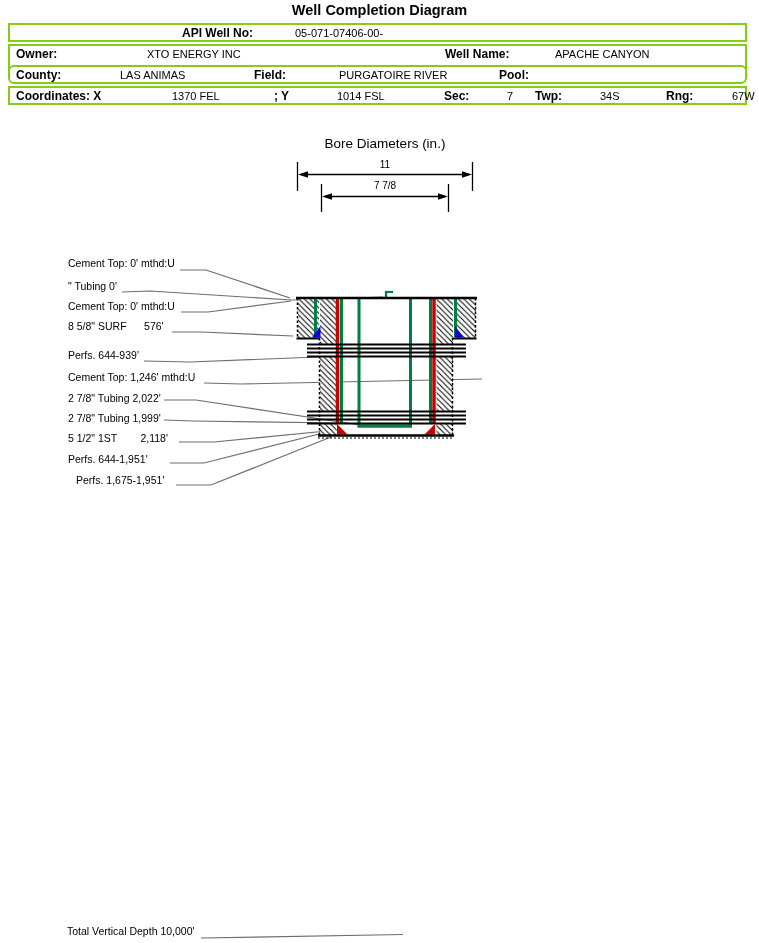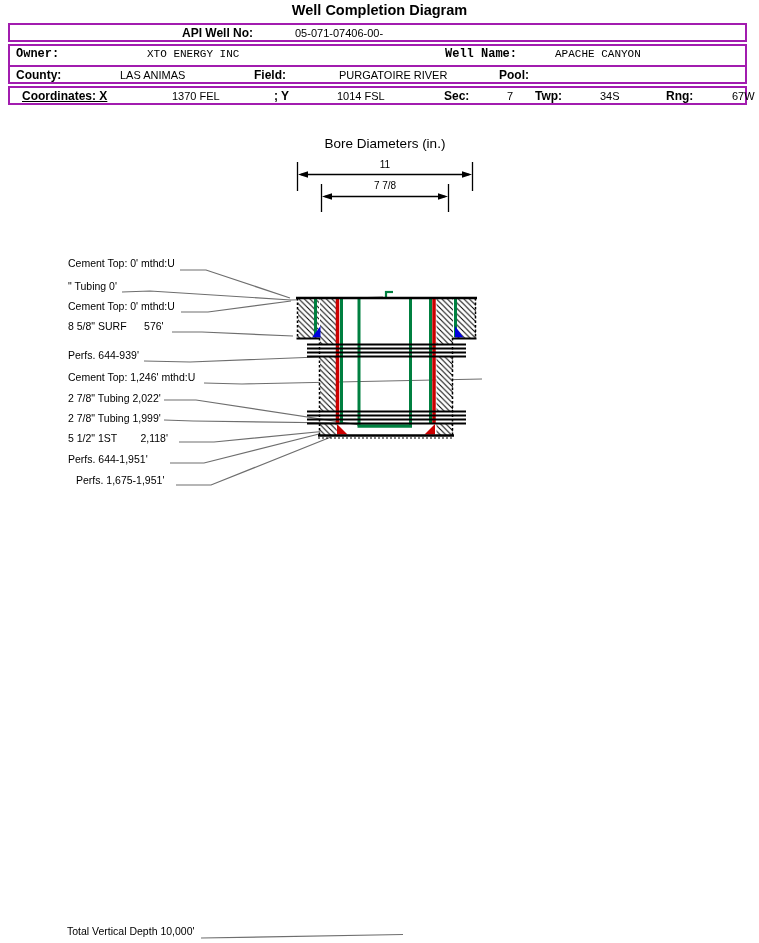--- a/index.html
+++ b/index.html
@@ -1,20 +1,20 @@
 <!DOCTYPE html>
 <html><head>
 <meta charset="utf-8">
 <style>
   html,body{margin:0;padding:0;background:#fff;}
   .page{position:relative;width:759px;height:943px;background:#fff;
         font-family:"Liberation Sans","DejaVu Sans",sans-serif;color:#000;overflow:hidden;}
   .abs{position:absolute;}
   .title{top:2px;left:0;width:759px;text-align:center;font-size:14.5px;font-weight:bold;}
-  .row{position:absolute;left:8px;width:739px;border:2px solid #a21caf;background:#fff;box-sizing:border-box;}
+  .row{position:absolute;left:8px;width:739px;border:2px solid #84cc16;background:#fff;box-sizing:border-box;}
   .b{position:absolute;font-size:12px;font-weight:bold;white-space:nowrap;}
   .v{position:absolute;font-size:11px;white-space:nowrap;}
   .note{top:107px;left:0;width:759px;text-align:center;font-size:9px;}
   .boretitle{top:136px;left:260px;width:250px;text-align:center;font-size:13.5px;}
   .borenum{font-size:10px;text-align:center;width:60px;}
   .ann{position:absolute;left:68px;font-size:10.5px;white-space:pre;text-align:center;}
   .footer{left:67px;top:925px;font-size:10.5px;white-space:nowrap;}
   svg{position:absolute;left:0;top:0;}
 </style>
 </head>
@@ -22,35 +22,35 @@
 
 <div class="page">
 
   <div class="abs title">Well Completion Diagram</div>
 
   <div>
     <div class="row" style="top:23px;height:19px;">
       <span class="b" style="left:172px;top:1px;">API Well No:</span>
       <span class="v" style="left:285px;top:2px;">05-071-07406-00-</span>
     </div>
-    <div class="row" style="top:44px;height:32px;font-family:Liberation Mono, monospace;">
+    <div class="row" style="top:44px;height:32px;">
       <span class="b" style="left:6px;top:1px;">Owner:</span>
       <span class="v" style="left:137px;top:2px;">XTO ENERGY INC</span>
       <span class="b" style="left:435px;top:1px;">Well Name:</span>
       <span class="v" style="left:545px;top:2px;">APACHE CANYON</span>
     </div>
-    <div class="row" style="top:65px;height:19px;">
+    <div class="row" style="top:65px;height:19px;border-radius:6px;">
       <span class="b" style="left:6px;top:1px;">County:</span>
       <span class="v" style="left:110px;top:2px;">LAS ANIMAS</span>
       <span class="b" style="left:244px;top:1px;">Field:</span>
       <span class="v" style="left:329px;top:2px;">PURGATOIRE RIVER</span>
       <span class="b" style="left:489px;top:1px;">Pool:</span>
     </div>
     <div class="row" style="top:86px;height:19px;">
-      <span class="b" style="left:12px;top:1px;text-decoration:underline;">Coordinates: X</span>
+      <span class="b" style="left:6px;top:1px;">Coordinates: X</span>
       <span class="v" style="left:162px;top:2px;">1370 FEL</span>
       <span class="b" style="left:264px;top:1px;">; Y</span>
       <span class="v" style="left:327px;top:2px;">1014 FSL</span>
       <span class="b" style="left:434px;top:1px;">Sec:</span>
       <span class="v" style="left:497px;top:2px;">7</span>
       <span class="b" style="left:525px;top:1px;">Twp:</span>
       <span class="v" style="left:590px;top:2px;">34S</span>
       <span class="b" style="left:656px;top:1px;">Rng:</span>
       <span class="v" style="left:704px;top:2px;padding-left:18px;">67W</span>
     </div>

